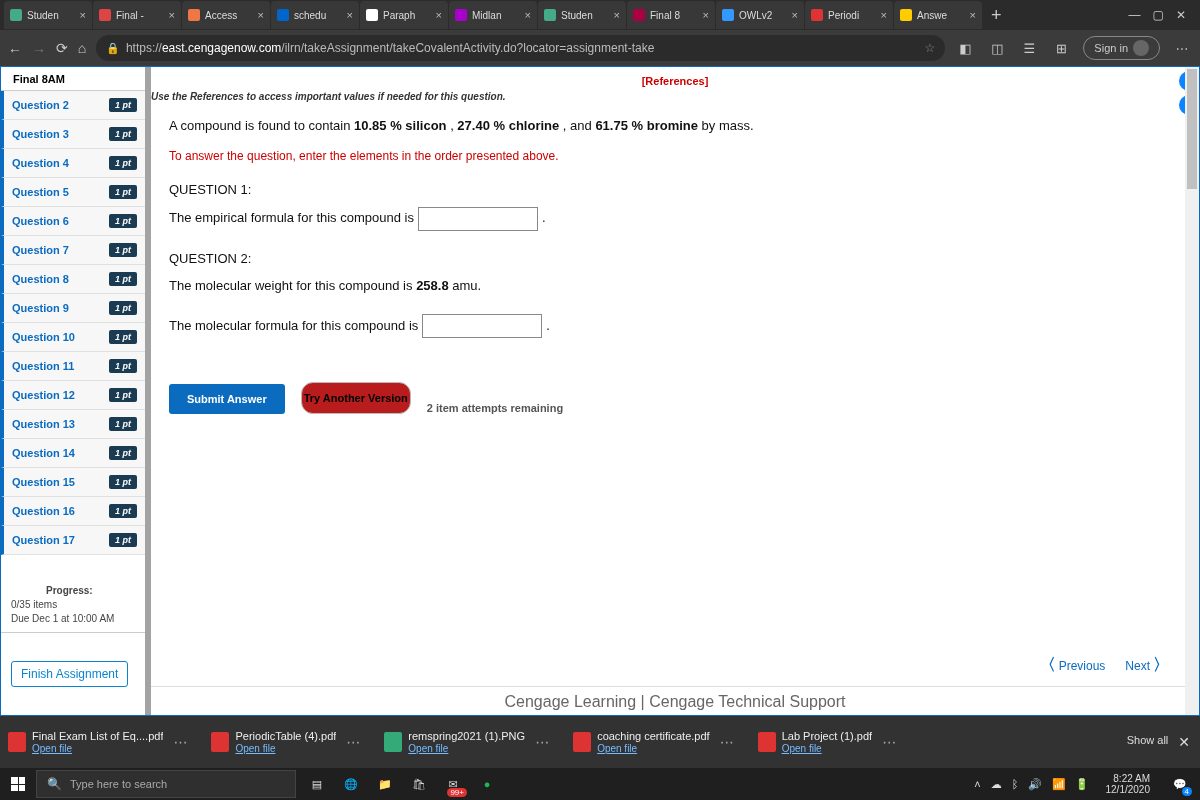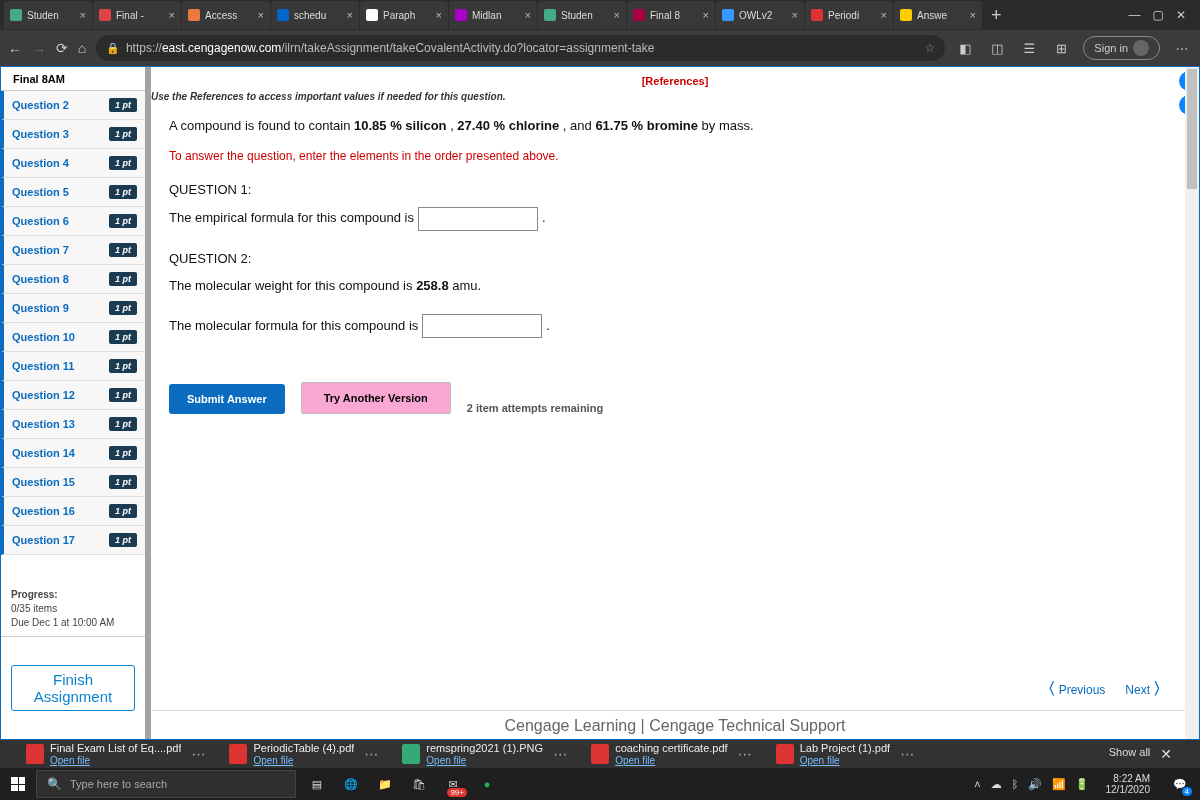--- a/index.html
+++ b/index.html
@@ -34,47 +34,47 @@
 .tool-blue { width: 20px; height: 20px; background: #0a84ff; border-radius: 50%; margin: 4px auto; color: #fff; font-size: 11px; display: flex; align-items: center; justify-content: center; }
 
 
 .sidebar { width: 150px; background: #fff; border-right: 6px solid #a3a3a3; display: flex; flex-direction: column; font-size: 11px; }
 .sb-header { height: 24px; background: #fff; border-bottom: 1px solid #ccc; display: flex; align-items: center; padding-left: 12px; font-weight: bold; font-size: 11px; }
 .sb-list { overflow-y: auto; flex: 1; }
 .q-item { height: 29px; border-bottom: 1px solid #e0e0e0; border-left: 3px solid #0a6bbf; display: flex; align-items: center; justify-content: space-between; padding: 0 8px; cursor: pointer; background: #f7f7f7; }
 .q-item .q-label { color: #0a6bbf; font-weight: bold; }
 .q-item .q-pts { background: #1b3b52; color: #fff; font-size: 9px; font-weight: bold; padding: 2px 6px; border-radius: 2px; font-style: italic; }
 .sb-progress { padding: 6px 10px; border-bottom: 1px solid #ccc; font-size: 10px; line-height: 1.4; color: #444; }
-.sb-progress .prog-label { font-weight: bold; }
+.sb-progress .prog-label { font-weight: bold; margin-left: 35px; }
 .finish-wrap { padding: 28px 10px; }
-.finish-btn { background: #fff; border: 1px solid #0a84d0; color: #0a84d0; padding: 5px 9px; font-size: 15px; border-radius: 3px; cursor: pointer; }
+.finish-btn { background: #fff; border: 1px solid #0a84d0; color: #0a84d0; padding: 5px 9px; font-size: 12px; border-radius: 3px; cursor: pointer; }
 
 
 .main { flex: 1; background: #fff; display: flex; flex-direction: column; overflow: hidden; }
 .refs-line { text-align: center; padding-top: 4px; }
 .refs-link { color: #c00; font-size: 11px; font-weight: bold; text-decoration: none; cursor: pointer; }
 .hint-line { text-align: left; font-size: 10px; font-weight: bold; color: #333; margin-top: 2px; margin-bottom: 8px; font-style: italic; }
 .q-body { padding: 6px 18px; font-size: 13px; color: #111; font-family: Georgia, serif; line-height: 1.6; }
 .q-body .compound-line { margin-bottom: 10px; }
 .q-body .red-instr { color: #c00; margin-bottom: 14px; font-size: 12px; }
 .q-body .q-label-h { font-size: 13px; margin-bottom: 6px; }
 .q-body .q-line { margin-bottom: 18px; display: flex; align-items: center; gap: 4px; flex-wrap: wrap; }
 .q-body input[type=text] { border: 1px solid #888; height: 24px; width: 120px; padding: 0 4px; font-size: 13px; }
 .btn-row { display: flex; align-items: flex-end; gap: 16px; padding: 20px 18px; font-size: 11px; }
 .btn-submit { background: #0a6bbf; color: #fff; border: none; padding: 9px 18px; font-size: 11px; font-weight: bold; border-radius: 3px; cursor: pointer; }
-.btn-try { background: #f9a8d4; border: 1px solid #bbb; padding: 9px 22px; font-size: 11px; font-weight: bold; border-radius: 2px; cursor: pointer; }
+.btn-try { background: #b91c1c; border: 1px solid #bbb; padding: 9px 2px; font-size: 11px; font-weight: bold; border-radius: 12px; cursor: pointer; }
 .attempts { color: #555; font-weight: bold; }
 .nav-row { margin-top: auto; display: flex; justify-content: flex-end; gap: 20px; padding: 10px 30px; }
 .nav-link { color: #0a6bbf; font-size: 12px; display: flex; align-items: center; gap: 3px; cursor: pointer; }
 .nav-link .chev { font-size: 16px; font-weight: bold; }
 .footer-links { text-align: center; padding: 6px 0 4px; font-size: 16px; color: #666; border-top: 1px solid #ddd; }
 .footer-links span { cursor: pointer; }
 
 
-.dl-bar { height: 28px; background: #323232; display: flex; align-items: center; padding: 0 18px; gap: 4px; color: #ddd; font-size: 11px; }
+.dl-bar { height: 52px; background: #323232; display: flex; align-items: center; padding: 0 0; gap: 4px; color: #ddd; font-size: 11px; }
 .dl-item { display: flex; align-items: center; gap: 6px; padding: 0 8px; height: 32px; cursor: pointer; }
 .dl-icon { width: 18px; height: 20px; background: #d33; border-radius: 2px; position: relative; }
 .dl-icon.img { background: #3a7; }
 .dl-text { display: flex; flex-direction: column; line-height: 1.1; }
 .dl-text .dl-name { color: #eee; max-width: 150px; overflow: hidden; text-overflow: ellipsis; white-space: nowrap; }
 .dl-text .dl-open { color: #7bf; text-decoration: underline; font-size: 10px; }
 .dl-more { color: #aaa; font-size: 14px; padding: 0 4px; }
 .dl-showall { margin-left: auto; display: flex; align-items: flex-start; gap: 10px; padding-right: 10px; }
 .dl-showall .sa { cursor: pointer; }
 .dl-showall .x { cursor: pointer; font-size: 14px; }

